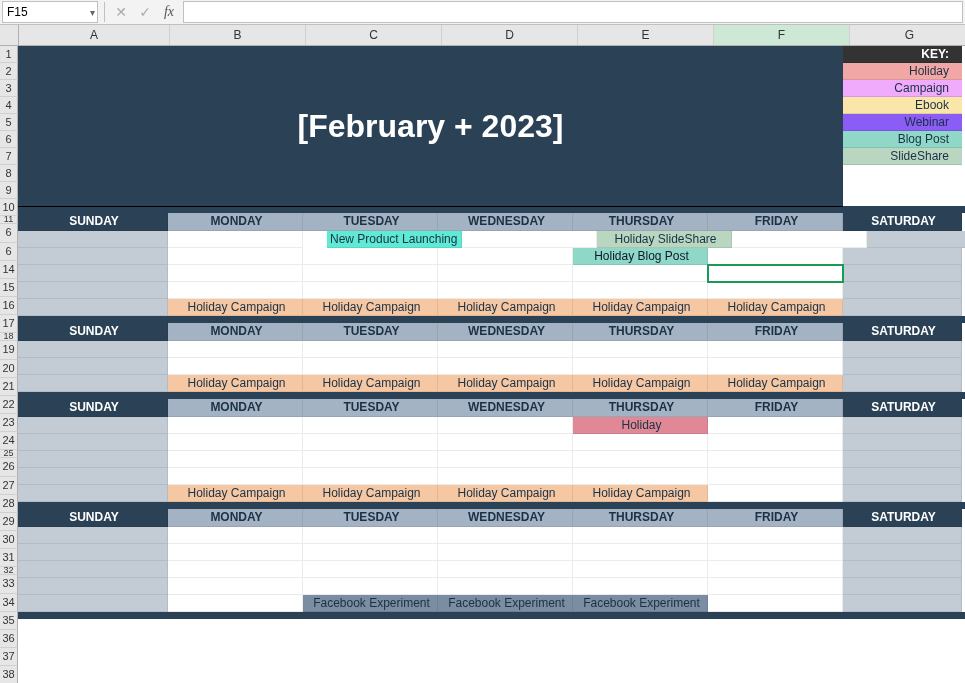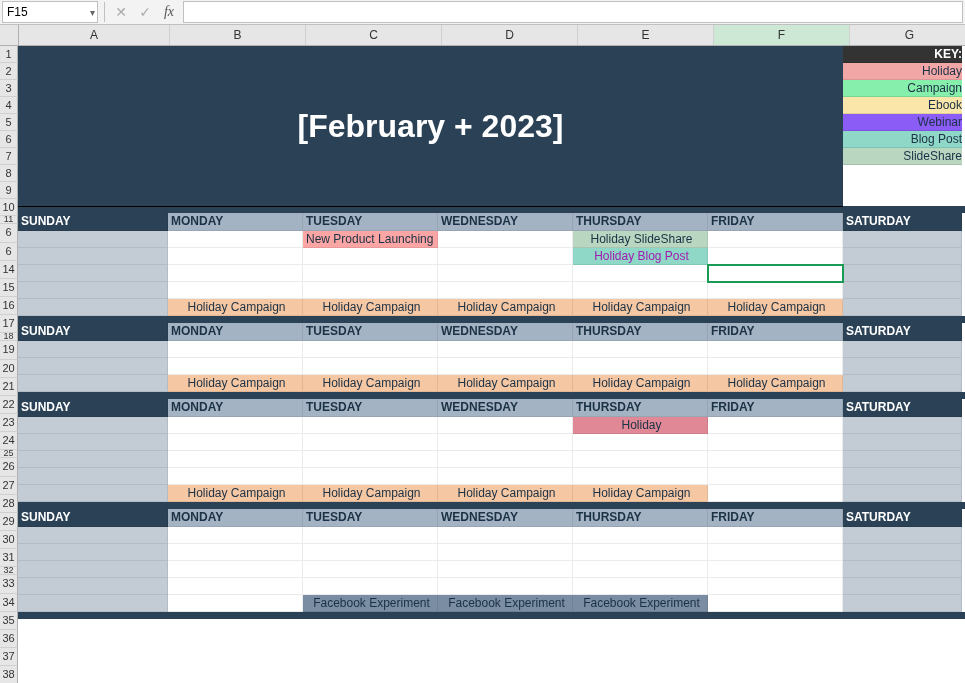--- a/index.html
+++ b/index.html
@@ -157,59 +157,59 @@
   .key-col {
     position: absolute;
     left: 825px;
     top: 0;
     width: 119px;
   }
   .key-cell {
     height: 16px;
     line-height: 16px;
     text-align: right;
-    padding-right: 0;
+    padding-right: 13px;
     border-bottom: 1px solid rgba(0,0,0,0.1);
     font-size: 12px;
   }
 
   
   .k-header { background:#333; color:#fff; font-weight:bold; }
   .k-holiday    { background:#f2a7a7; color:#1b3145; }
-  .k-campaign   { background:#86efac; color:#1b3145; }
+  .k-campaign   { background:#f0abfc; color:#1b3145; }
   .k-ebook      { background:#f9e6a8; color:#1b3145; }
   .k-webinar    { background:#8b5cf6; color:#1b3145; }
   .k-blog       { background:#8fd7c7; color:#1b3145; }
   .k-slideshare { background:#b8d6c0; color:#1b3145; }
   .k-launch     { background:#b0bde0; color:#1b3145;margin-top:48px; }
   .k-experiment { background:#7a8da3; color:#1b3145; }
   .k-other      { background:#e7b8cf; color:#1b3145; }
 
   
   .navy-strip { background:#2b4256; height: 7px; }
 
   
   .day-header-row { height: 18px; }
   .day-header {
     color:#fff;
     font-weight: bold;
-    text-align: left;
+    text-align: center;
     line-height: 18px;
   }
   .dark-navy { background:#2b4256; }
   .steel     { background:#a4b3c3; color:#1b3145; }
 
   
   .white    { background:#fff; }
   .offgrey  { background:#c3ccd5; }
 
   .evt-campaign   { background:#f6c7a3; color:#1b3145; text-align: center; }
-  .evt-launch     { background:#fca5a5; color:#1b3145; }
+  .evt-launch     { background:#5eead4; color:#1b3145;margin-left:24px; }
   .evt-slideshare { background:#b8d6c0; color:#1b3145; }
-  .evt-blog       { background:#8fd7c7; color:#a21caf; }
+  .evt-blog       { background:#8fd7c7; color:#0f172a; }
   .evt-ebook      { background:#f9e6a8; color:#1b3145; text-align:center; }
   .evt-holiday    { background:#e08896; color:#1b3145; text-align:center; }
   .evt-experiment { background:#7a8da3; color:#1b3145; }
 
   .txt-center { text-align: center; padding-left:0; }
 
   
   .active-cell {
     outline: 2px solid #1a9b55;
     outline-offset: -1px;

